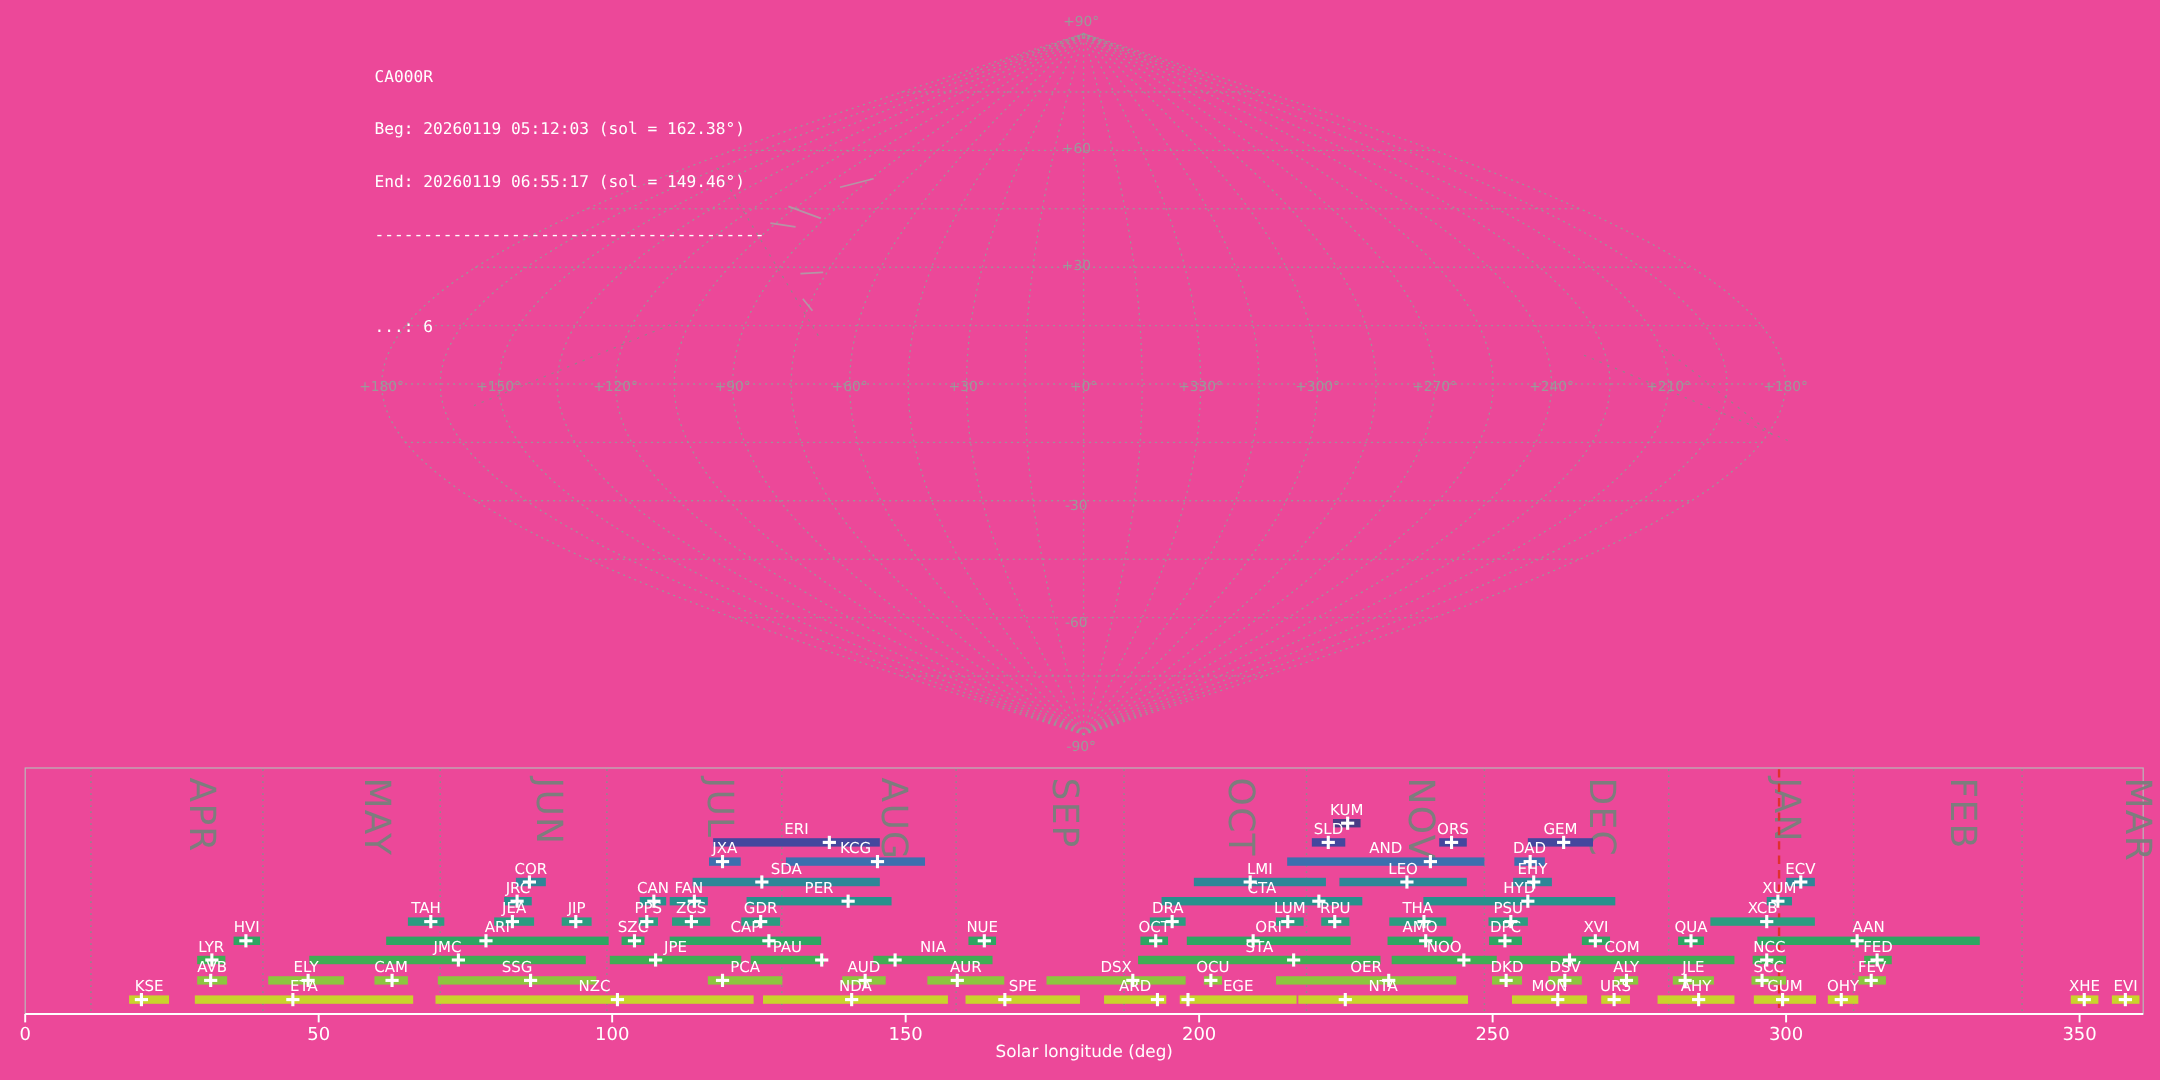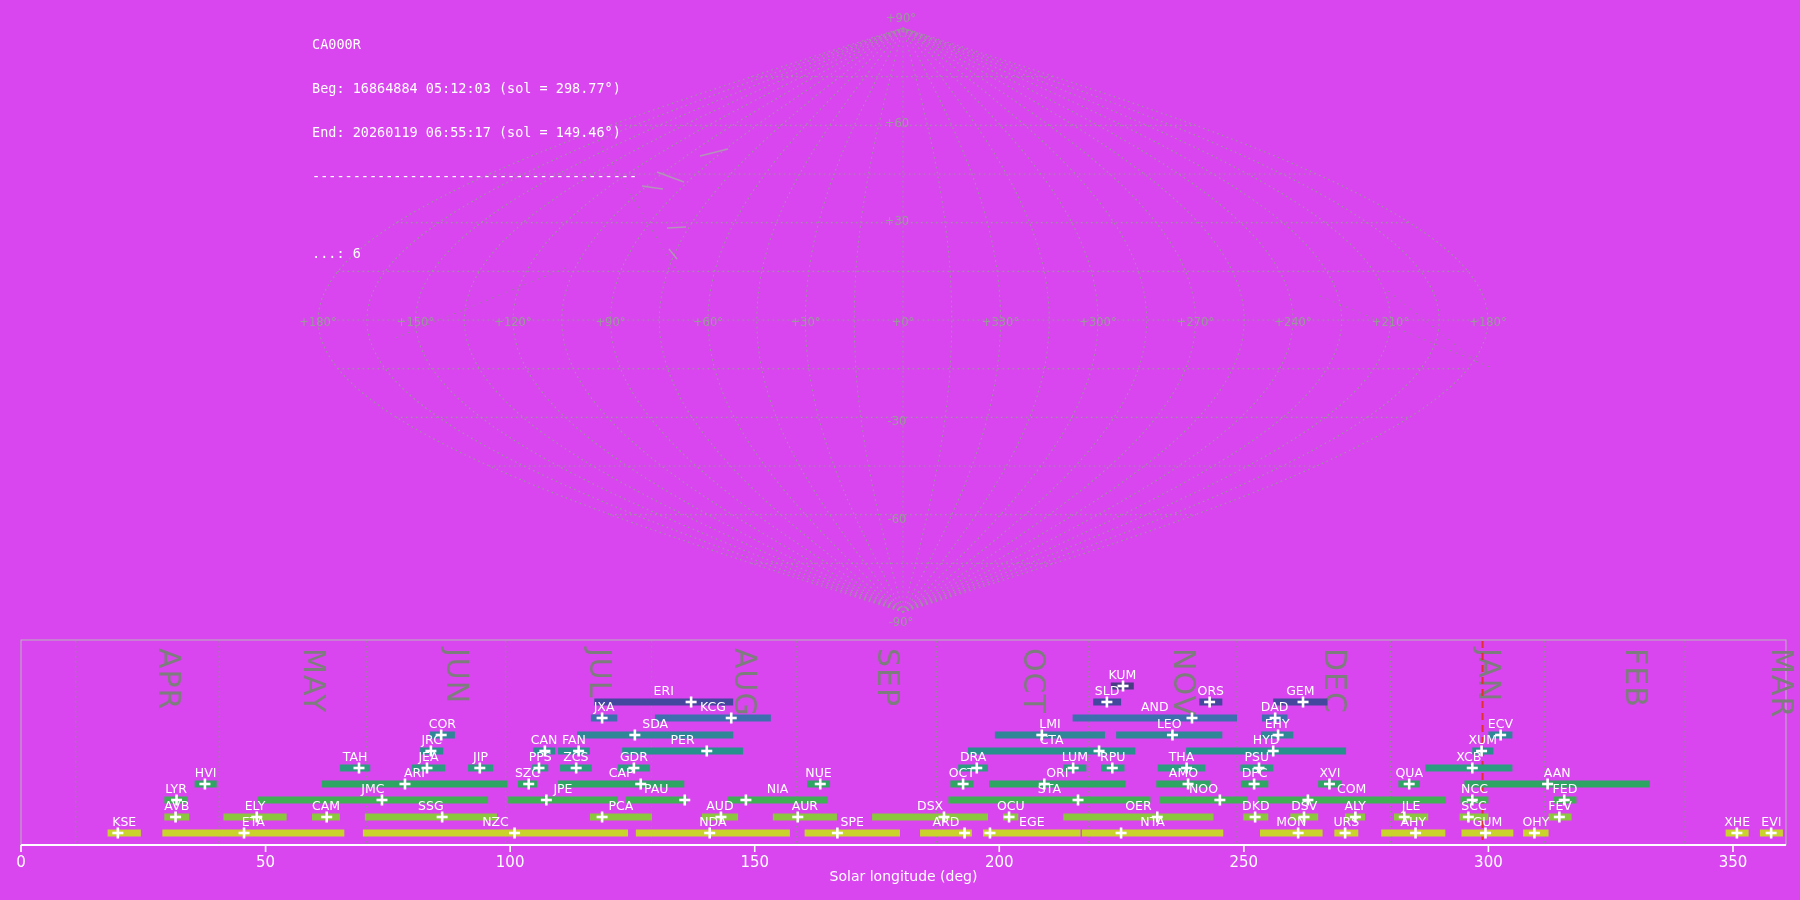--- a/index.html
+++ b/index.html
@@ -1,18 +1,18 @@
 <!DOCTYPE html>
 <html><head>
 <meta charset="utf-8">
 <style>
   html,body{margin:0;padding:0;background:#000;}
-  .screen{position:relative;width:1800px;height:900px;background:#d946ef;overflow:hidden;
+  .screen{position:relative;width:1800px;height:900px;background:#ec4899;overflow:hidden;
           font-family:"DejaVu Sans",sans-serif;}
-  .hdr{position:absolute;left:312px;top:8px;color:#fff;
+  .hdr{position:absolute;left:312px;top:28px;color:#fff;
        font-family:"DejaVu Sans Mono",monospace;font-size:13.5px;line-height:14.6px;
        white-space:pre;}
   .hdr .gap{height:4px;}
   svg{position:absolute;left:0;top:0;}
   text{font-family:"DejaVu Sans",sans-serif;}
 </style>
 </head>
 <body>
 
 <div class="screen">
@@ -661,20 +661,20 @@
           <text x="1488.42" y="867" fill="#fff" font-size="15px" text-anchor="middle">300</text>
           <line x1="1732.99" y1="845" x2="1732.99" y2="852" stroke="#fff" stroke-width="1.6"></line>
           <text x="1732.99" y="867" fill="#fff" font-size="15px" text-anchor="middle">350</text>
           <text x="903.5" y="881" fill="#fff" font-size="14px" text-anchor="middle">Solar longitude (deg)</text>
         </g>
       </g>
     </svg>
 
   <div class="hdr">
     <div>CA000R</div>
-    <div>Beg: 16864884 05:12:03 (sol = 298.77°)</div>
+    <div>Beg: 20260119 05:12:03 (sol = 162.38°)</div>
     <div>End: 20260119 06:55:17 (sol = 149.46°)</div>
     <div>----------------------------------------</div>
     <div class="gap"></div>
     <div>...: 6</div>
   </div>
 
 </div>
 
 </body></html>

